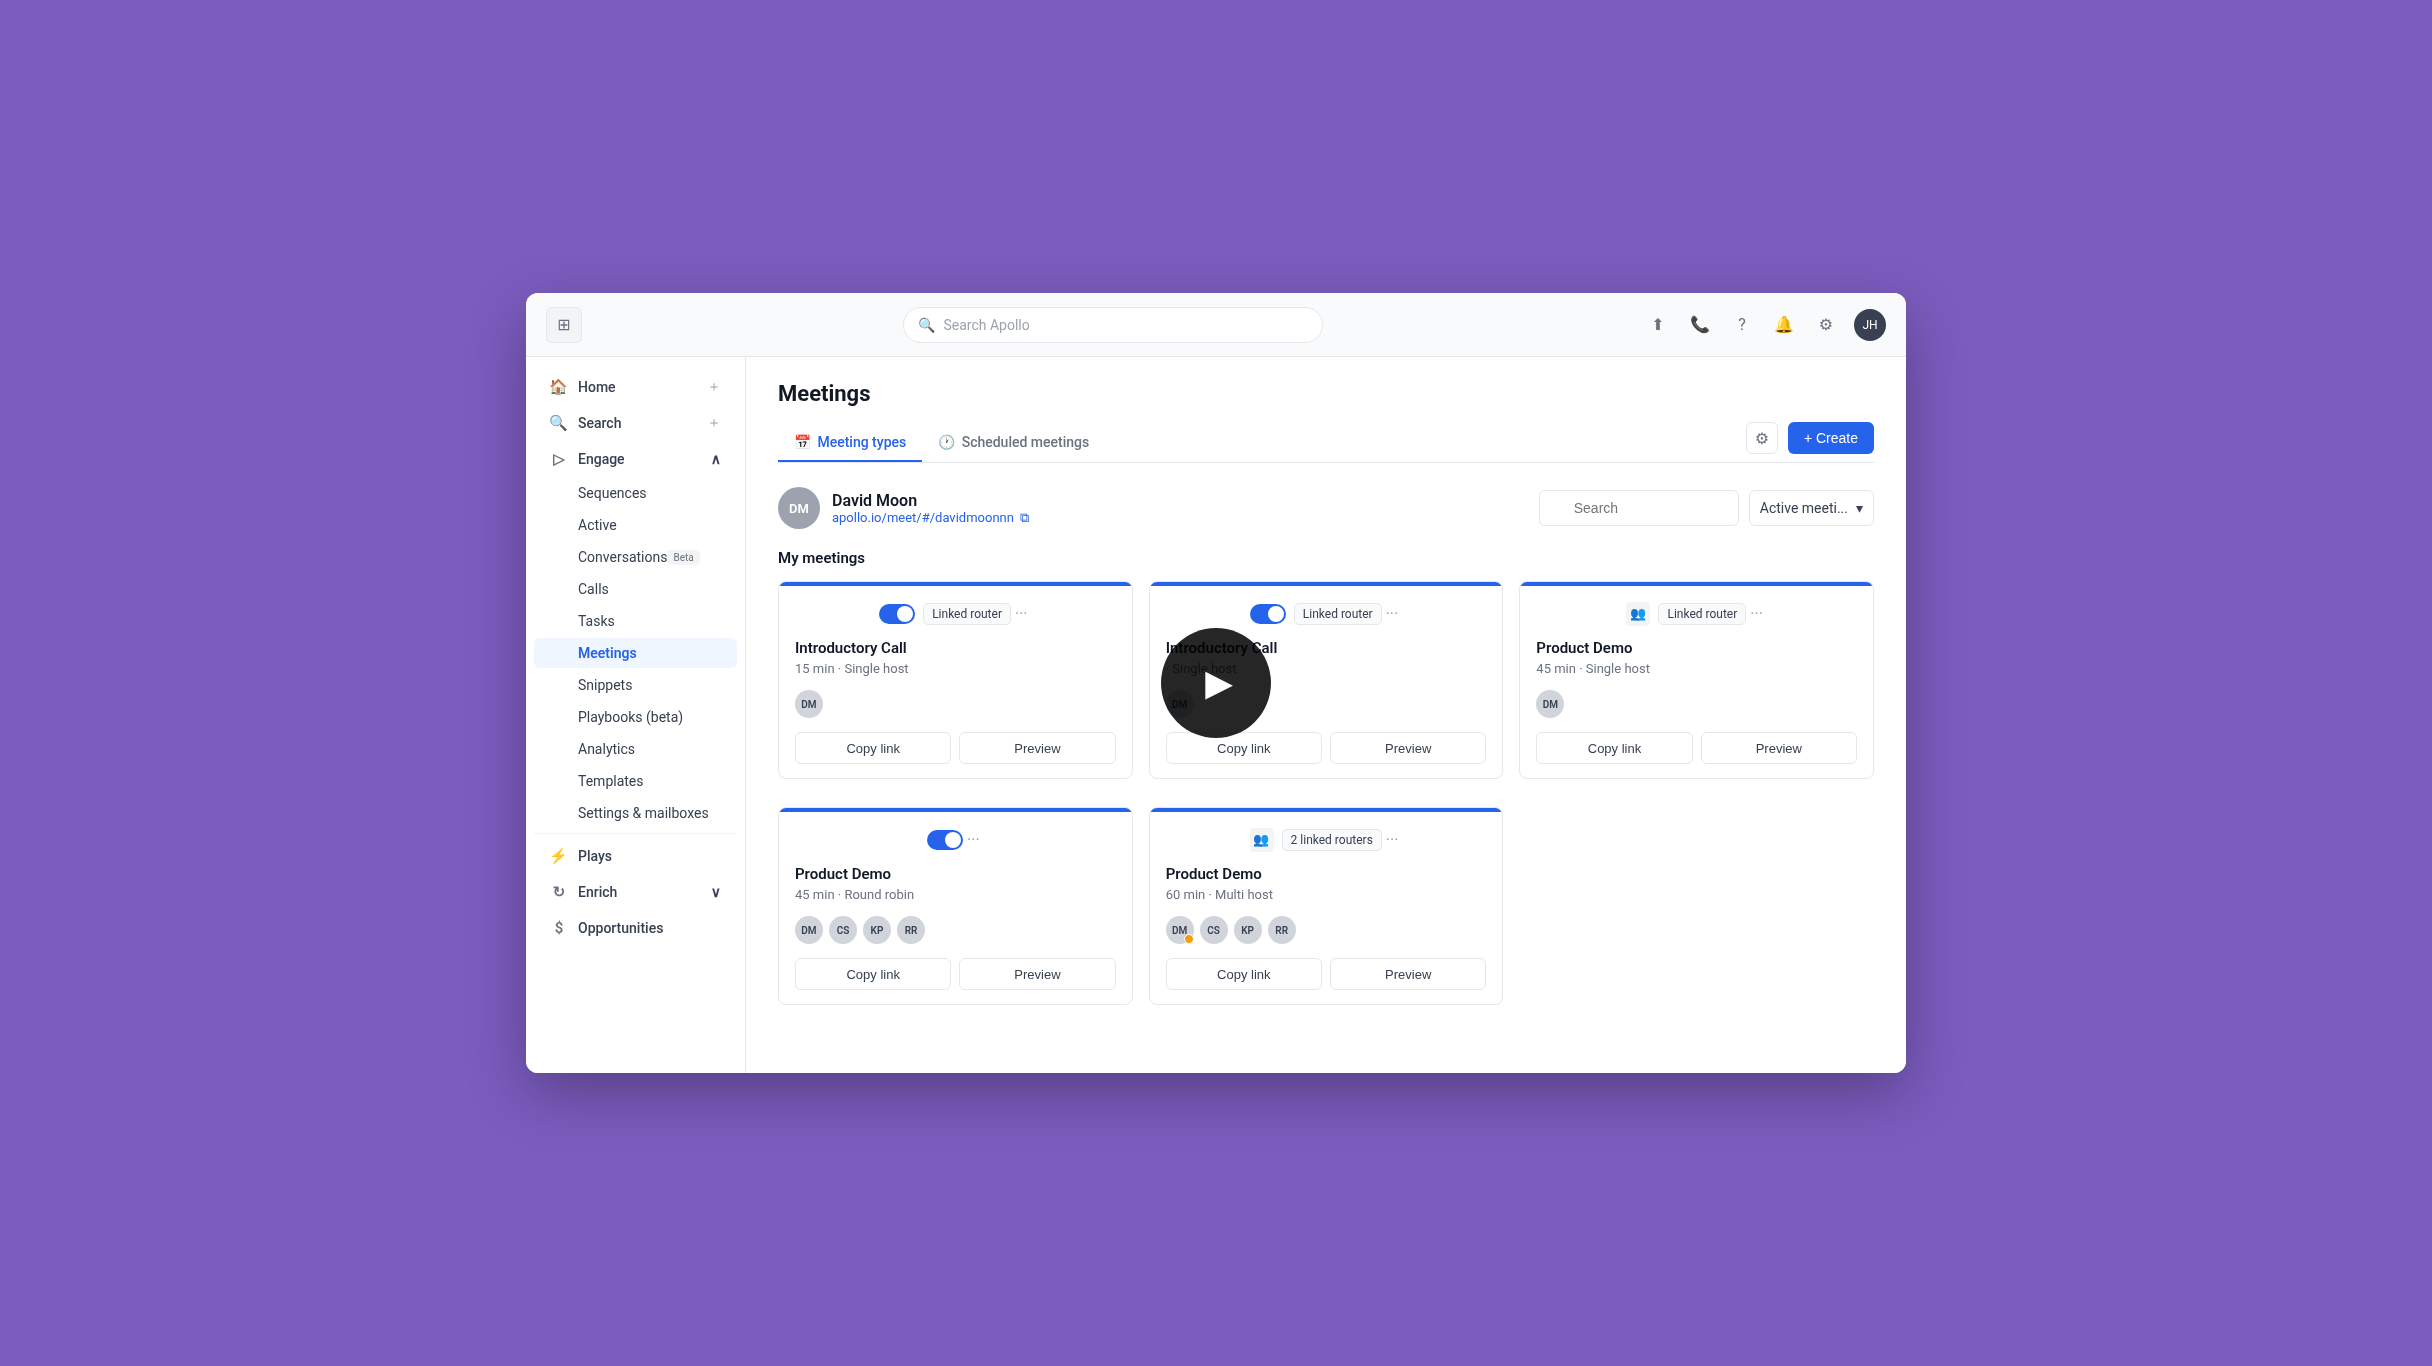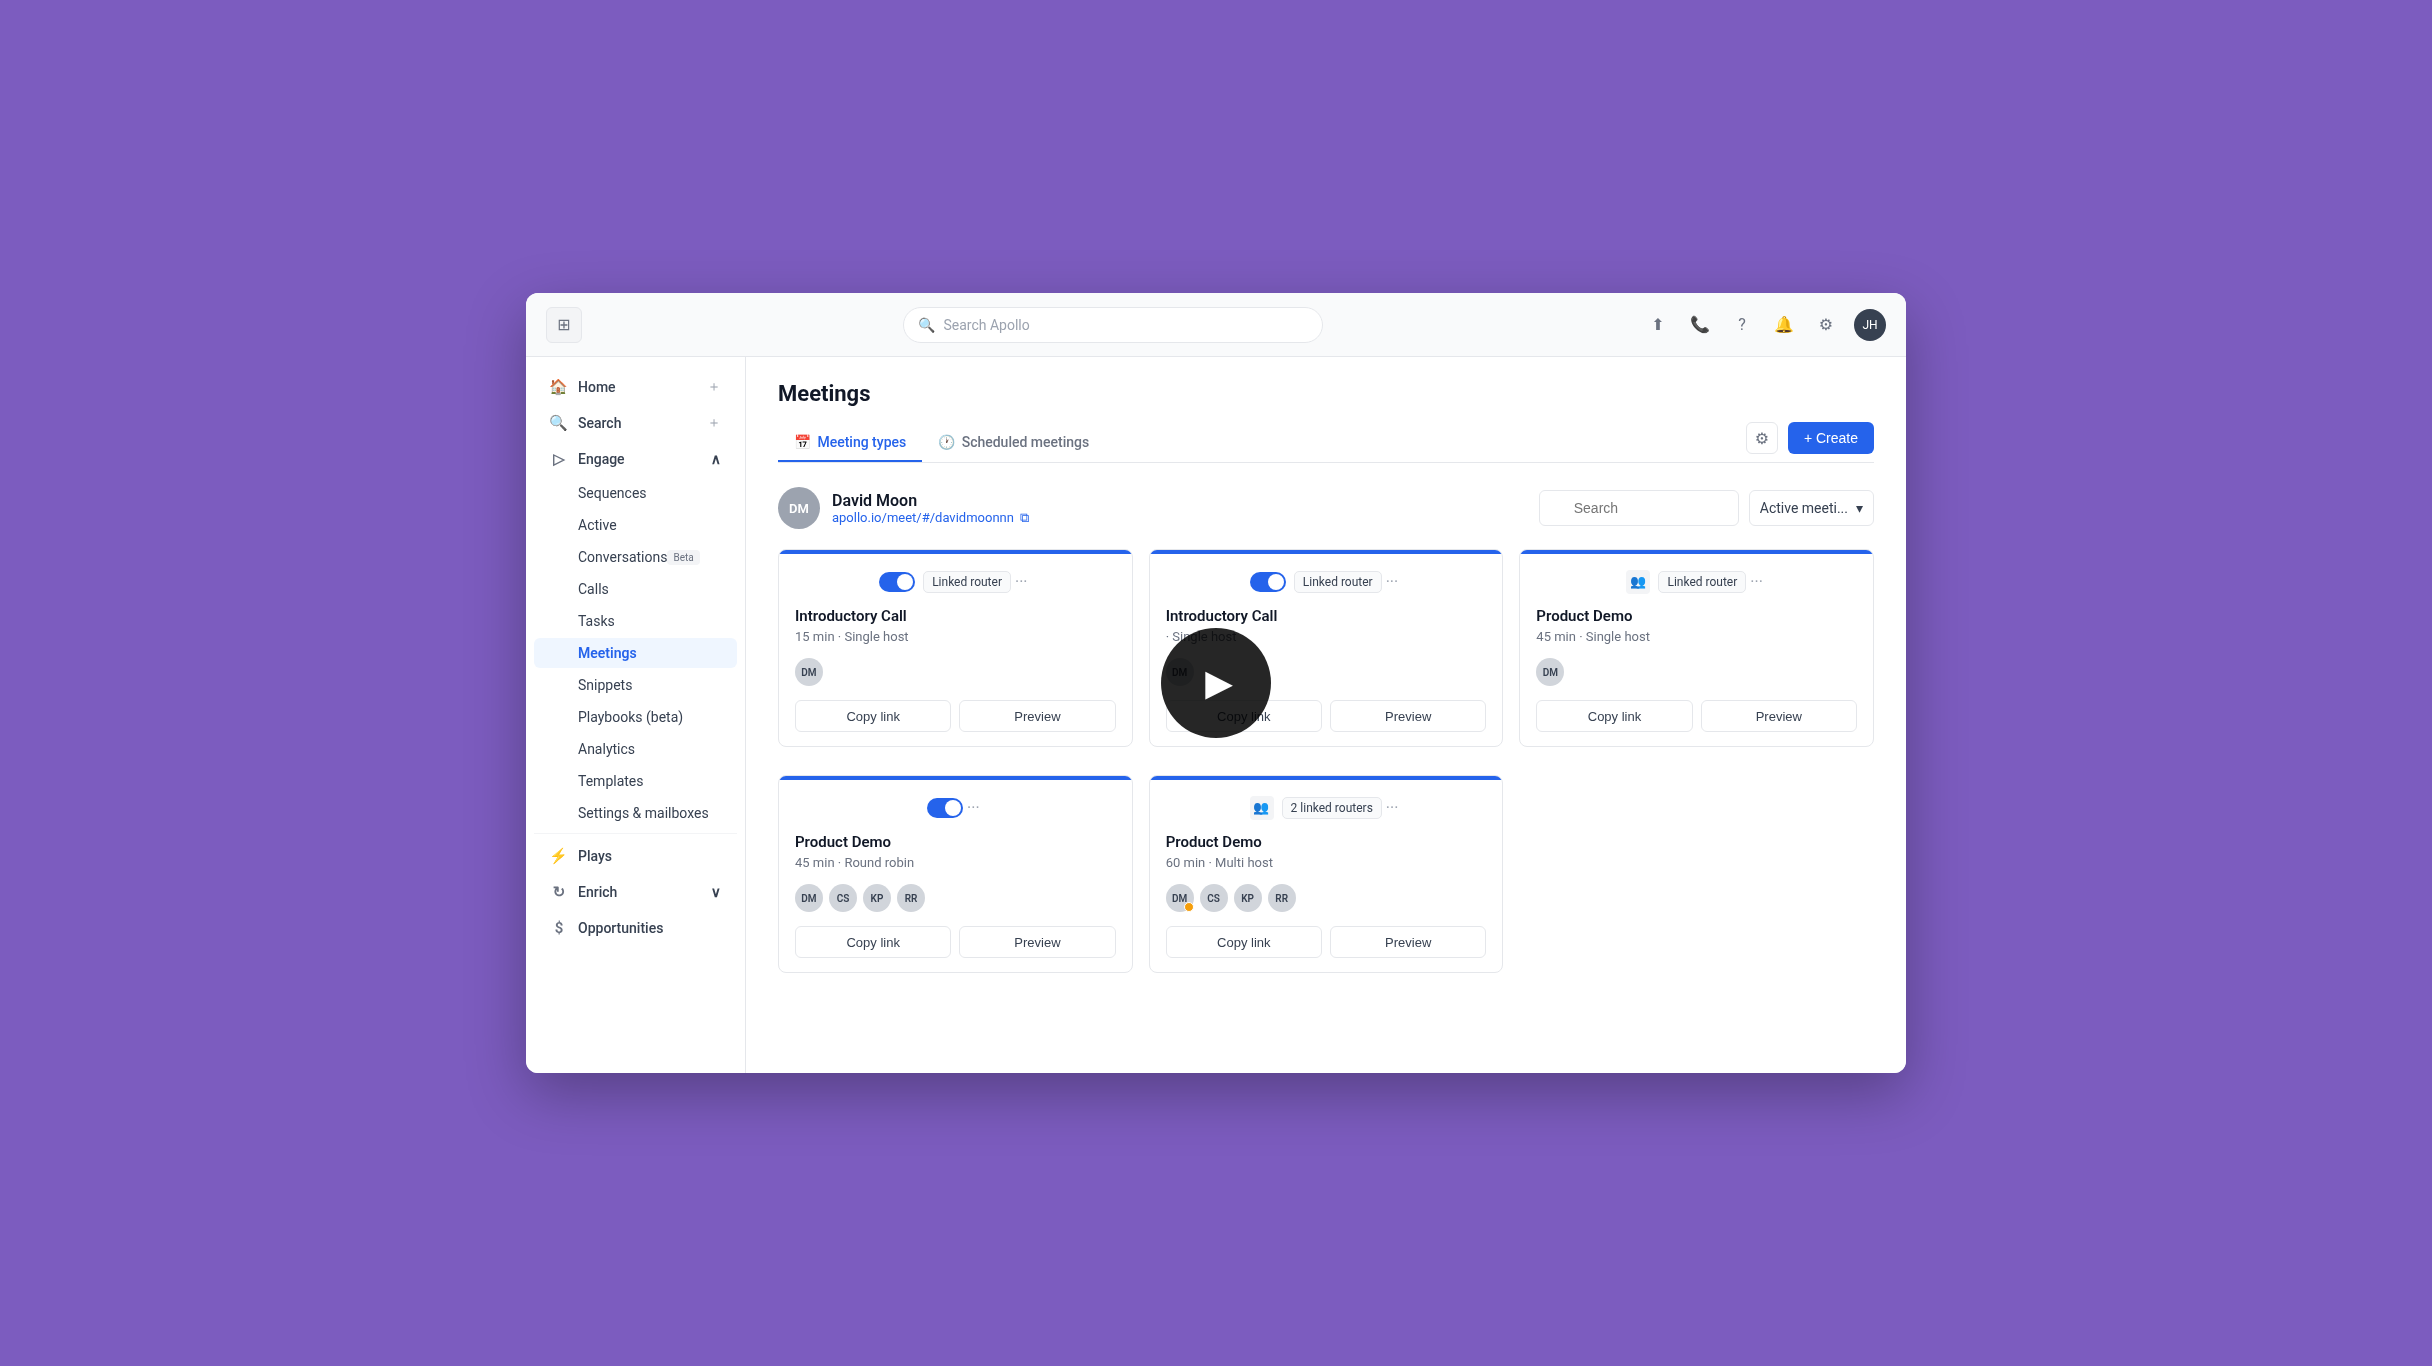--- a/index.html
+++ b/index.html
@@ -570,20 +570,21 @@
             <span class="search-wrapper-icon">🔍</span>
             <input class="search-input" placeholder="Search" style="">
           </div>
           <div class="filter-dropdown">
             <span>Active meeti...</span>
             <span>▾</span>
           </div>
         </div>
       </div>
 
+      <div class="section-title">My meetings</div>
       <div class="cards-grid">
 
         <div class="meeting-card">
           <div class="card-top-bar"></div>
           <div class="card-body">
             <div class="card-header">
               <div class="card-header-left">
                 <div class="toggle-on"></div>
                 <span class="linked-router-badge">Linked router</span>
               </div>

